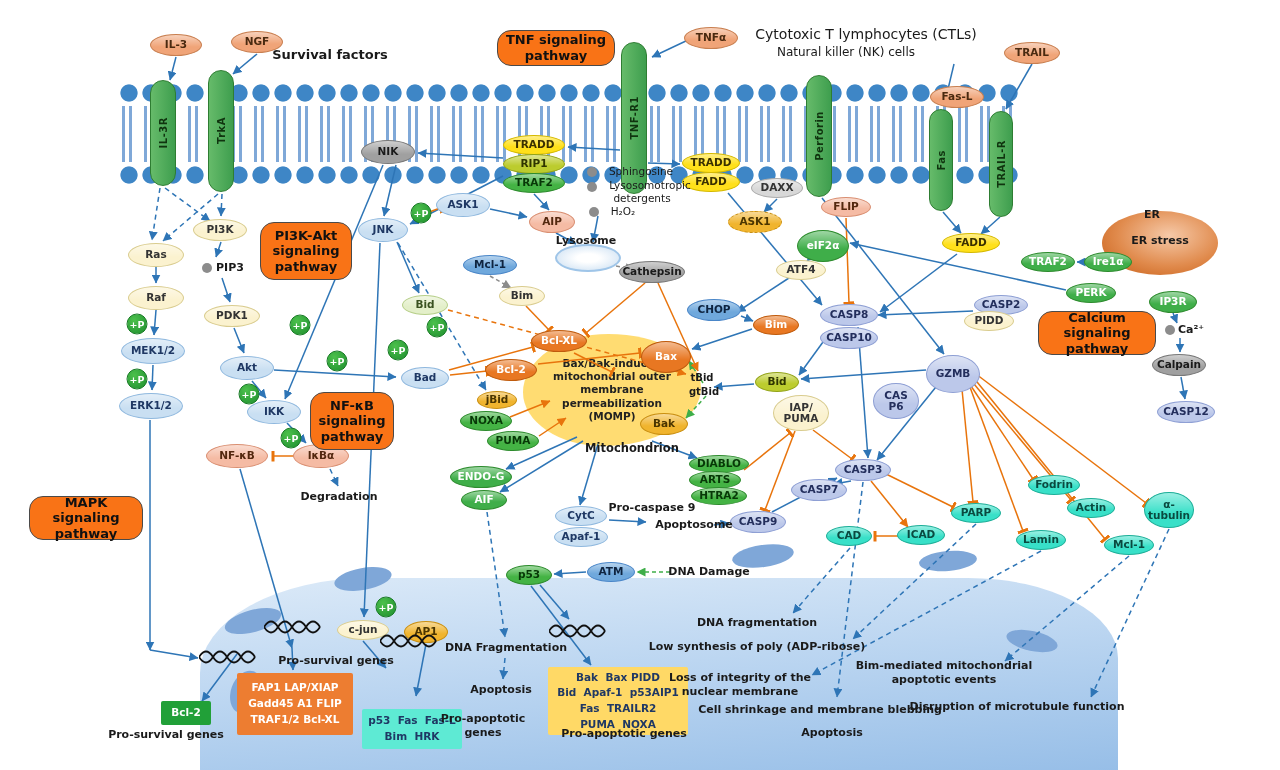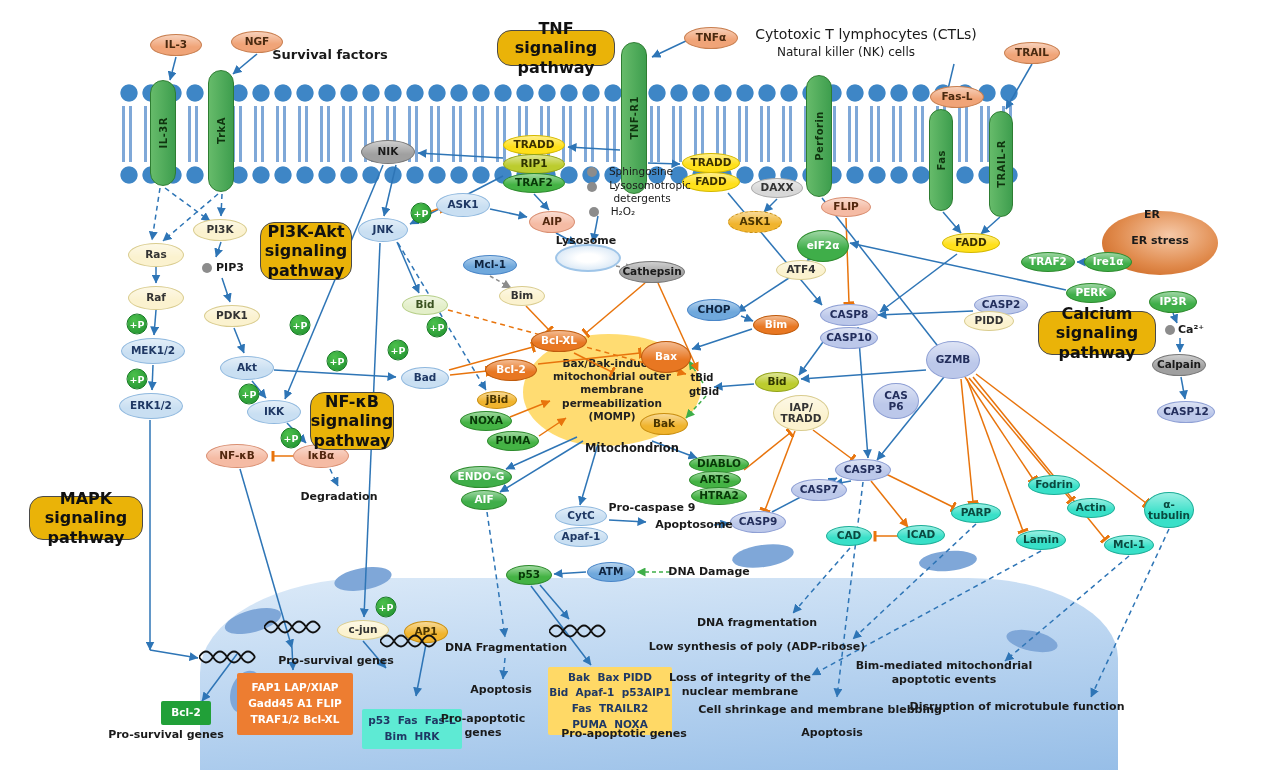--- a/index.html
+++ b/index.html
@@ -32,21 +32,21 @@
   .st-yellowgreen{background-color:#BCCC2E;border:1px solid #93A31A;color:#2F3500;}
   .st-orange{background-color:#E87722;border:1px solid #BF5B0D;color:#fff;}
   .st-amber{background-color:#F0B42E;border:1px solid #C98F12;color:#4A3500;}
   .st-salmon{background-color:#F5BBA4;border:1px solid #D98F72;color:#53280F;}
   .st-gray{background-color:#A0A0A0;border:1px solid #787878;color:#1a1a1a;}
   .st-lightgray{background-color:#D8D8D8;border:1px solid #ABABAB;color:#333;}
   .st-teal{background-color:#38E0C8;border:1px solid #1FAE98;color:#0A4A40;}
   .st-lyso{background:radial-gradient(ellipse at center,#ffffff 25%,#D6E6F5 80%);border:2px solid #9FC5E8;color:#1F3864;}
   .receptor{position:absolute;background:linear-gradient(90deg,#66BB6A,#3E9E4E);border:1px solid #2E7D32;border-radius:13px;display:flex;align-items:center;justify-content:center;color:#10340F;font-weight:bold;font-size:10px;}
   .receptor span{writing-mode:vertical-rl;transform:rotate(180deg);white-space:nowrap;letter-spacing:.5px;}
-  .pathbox{position:absolute;background:#eab308;border:1.6px solid #4a4a4a;border-radius:14px;display:flex;align-items:center;justify-content:center;text-align:center;font-weight:bold;font-size:16px;white-space:pre-line;line-height:1.2;color:#111;}
+  .pathbox{position:absolute;background:#f97316;border:1.6px solid #4a4a4a;border-radius:14px;display:flex;align-items:center;justify-content:center;text-align:center;font-weight:bold;font-size:13px;white-space:pre-line;line-height:1.2;color:#111;}
   .genebox{position:absolute;display:flex;flex-direction:column;align-items:center;justify-content:center;font-weight:bold;font-size:10.5px;line-height:1.5;border-radius:2px;text-align:center;}
   .genebox div{white-space:pre;}
   .txt{position:absolute;transform:translate(-50%,-50%);white-space:pre-line;text-align:center;color:#1a1a1a;font-size:11px;line-height:1.25;}
   .txt.b{font-weight:bold;}
   .pcirc{position:absolute;width:21px;height:21px;border-radius:50%;background:radial-gradient(circle at 35% 30%,#4CC04C,#1E8E2E);color:#fff;font-size:9.5px;font-weight:bold;display:flex;align-items:center;justify-content:center;border:1px solid #177A24;transform:translate(-50%,-50%);}
   .dot{position:absolute;width:10px;height:10px;background:#8C8C8C;border-radius:50%;transform:translate(-50%,-50%);}
   .dna{position:absolute;}
 </style>
 </head>
 <body>
@@ -254,23 +254,23 @@
     <div class="node st-yellow" style="left: 682px; top: 172px; width: 58px; height: 20px;">FADD</div>
     <div class="node st-lightgray" style="left: 751px; top: 178px; width: 52px; height: 20px;">DAXX</div>
     <div class="node st-amber dashed" style="left: 728px; top: 211px; width: 54px; height: 22px;">ASK1</div>
     <div class="node st-salmon" style="left: 821px; top: 197px; width: 50px; height: 20px;">FLIP</div>
     <div class="node st-greenwhite" style="left: 797px; top: 230px; width: 52px; height: 32px;">eIF2α</div>
     <div class="node st-cream" style="left: 776px; top: 260px; width: 50px; height: 20px;">ATF4</div>
     <div class="node st-periwinkle" style="left: 820px; top: 304px; width: 58px; height: 22px;">CASP8</div>
     <div class="node st-periwinkle" style="left: 820px; top: 327px; width: 58px; height: 22px;">CASP10</div>
     <div class="node st-periwinkle" style="left: 974px; top: 295px; width: 54px; height: 20px;">CASP2</div>
     <div class="node st-cream" style="left: 964px; top: 311px; width: 50px; height: 20px;">PIDD</div>
-    <div class="node st-periwinkle" style="left: 926px; top: 341px; width: 54px; height: 38px;">GZMB</div>
+    <div class="node st-periwinkle" style="left: 926px; top: 355px; width: 54px; height: 38px;">GZMB</div>
     <div class="node st-cream" style="left: 773px; top: 395px; width: 56px; height: 36px;">IAP/
-TRADD</div>
+PUMA</div>
     <div class="node st-periwinkle" style="left: 873px; top: 383px; width: 46px; height: 36px;">CAS
 P6</div>
     <div class="node st-periwinkle" style="left: 835px; top: 459px; width: 56px; height: 22px;">CASP3</div>
     <div class="node st-periwinkle" style="left: 791px; top: 479px; width: 56px; height: 22px;">CASP7</div>
     <div class="node st-periwinkle" style="left: 730px; top: 511px; width: 56px; height: 22px;">CASP9</div>
     <div class="node st-green" style="left: 689px; top: 455px; width: 60px; height: 18px;">DIABLO</div>
     <div class="node st-green" style="left: 689px; top: 471px; width: 52px; height: 18px;">ARTS</div>
     <div class="node st-green" style="left: 691px; top: 487px; width: 56px; height: 18px;">HTRA2</div>
     <div class="node st-lightblue" style="left: 555px; top: 506px; width: 52px; height: 20px;">CytC</div>
     <div class="node st-lightblue" style="left: 554px; top: 527px; width: 54px; height: 20px;">Apaf-1</div>
@@ -313,21 +313,21 @@
       <div>Gadd45 A1 FLIP</div>
       <div>TRAF1/2 Bcl-XL</div>
     </div>
     <div class="genebox" style="left: 161px; top: 701px; width: 50px; height: 24px; background: rgb(33, 160, 56); color: rgb(255, 255, 255);">
       <div>Bcl-2</div>
     </div>
     <div class="genebox" style="left: 362px; top: 699px; width: 100px; height: 40px; background: #5eead4; color: rgb(31, 56, 100); margin-top: 10px;">
       <div>p53  Fas  Fas-L</div>
       <div>Bim  HRK</div>
     </div>
-    <div class="genebox" style="left: 548px; top: 667px; width: 124px; height: 68px; background: rgb(255, 217, 102); color: rgb(31, 56, 100);">
+    <div class="genebox" style="left: 548px; top: 667px; width: 140px; height: 68px; background: rgb(255, 217, 102); color: rgb(31, 56, 100);">
       <div>Bak  Bax PIDD</div>
       <div>Bid  Apaf-1  p53AIP1</div>
       <div>Fas  TRAILR2</div>
       <div>PUMA  NOXA</div>
     </div>
     <div class="txt" style="left: 330px; top: 55px; font-size: 13px; font-weight: bold;">Survival factors</div>
     <div class="txt" style="left: 866px; top: 35px; font-size: 14px;">Cytotoxic T lymphocytes (CTLs)</div>
     <div class="txt" style="left: 846px; top: 52px; font-size: 12px;">Natural killer (NK) cells</div>
     <div class="txt b" style="left: 230px; top: 268px;">PIP3</div>
     <div class="txt" style="left: 641px; top: 172px; font-size: 10.5px;">Sphingosine</div>

